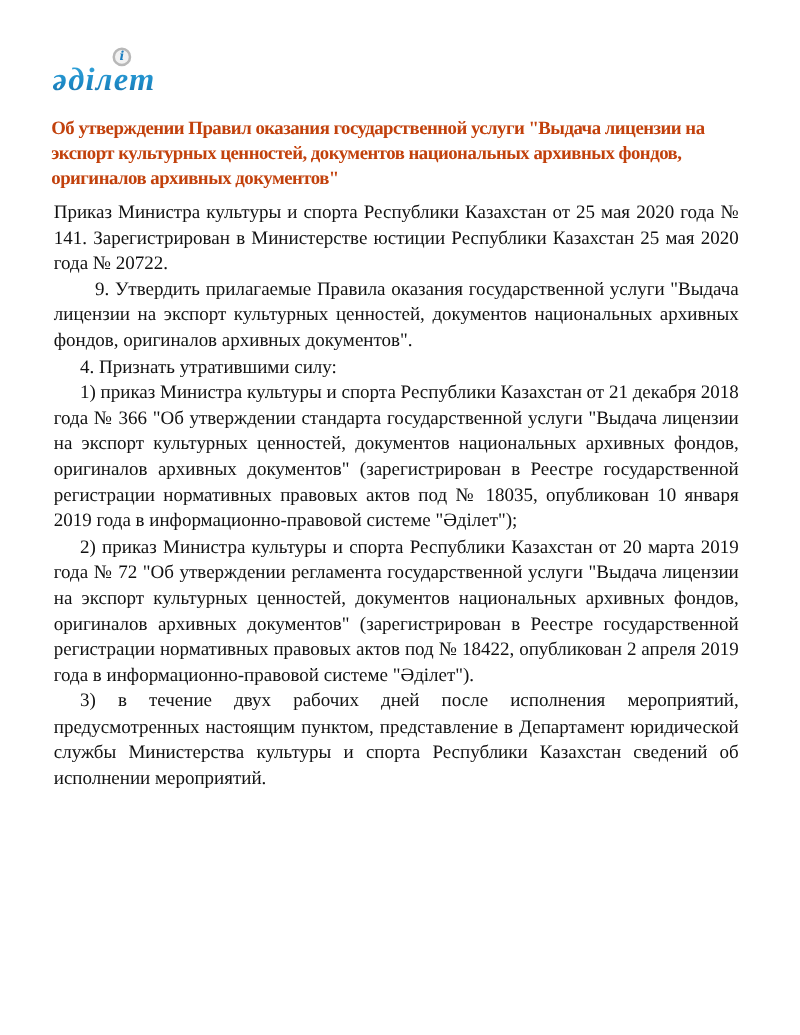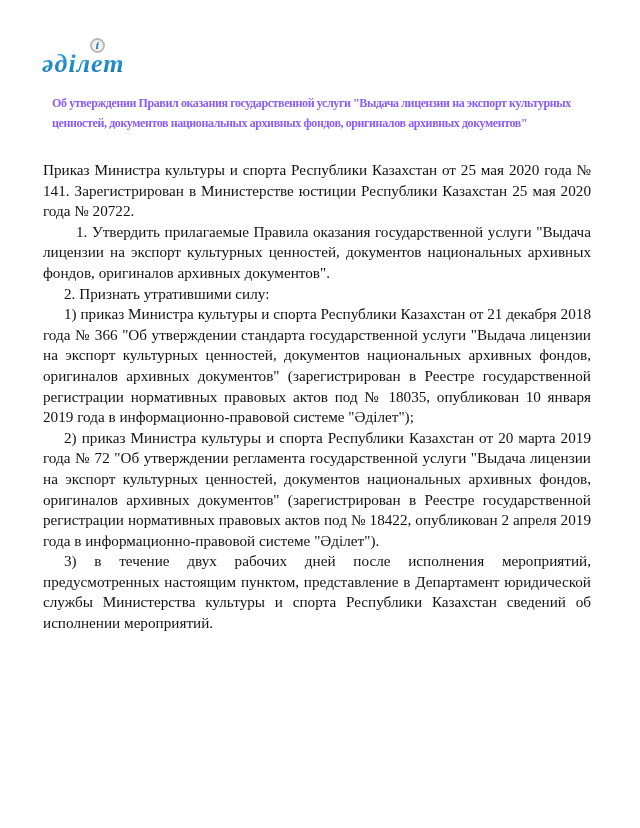--- a/index.html
+++ b/index.html
@@ -49,30 +49,30 @@
       font-family: "DejaVu Serif", serif;
       font-style: italic;
       font-weight: bold;
       font-size: 10px;
       line-height: 11px;
       text-align: center;
       color: #1d7fc0;
     }
     .title {
       position: absolute;
-      left: 52px;
+      left: 41px;
       top: 93px;
       width: 560px;
       font-family: "Liberation Serif", "DejaVu Serif", serif;
       font-weight: bold;
-      font-size: 12px;
+      font-size: 15px;
       line-height: 20px;
       letter-spacing: -0.4px;
       margin: 0;
-      color: #8b5cf6;
+      color: #c2410c;
     }
     .content {
       position: absolute;
       left: 43px;
       top: 160px;
       width: 548px;
       font-size: 15.2px;
       line-height: 20.6px;
     }
     .content p {
@@ -89,18 +89,18 @@
 
 <div class="logo">
   <span class="logo-text">әділет</span>
   <span class="logo-badge">i</span>
 </div>
 
 <h1 class="title">Об утверждении Правил оказания государственной услуги "Выдача лицензии на экспорт культурных ценностей, документов национальных архивных фондов, оригиналов архивных документов"</h1>
 
 <div class="content">
   <p class="ind-head">Приказ Министра культуры и спорта Республики Казахстан от 25 мая 2020 года № 141. Зарегистрирован в Министерстве юстиции Республики Казахстан 25 мая 2020 года № 20722.</p>
-  <p class="ind2">1. Утвердить прилагаемые Правила оказания государственной услуги "Выдача лицензии на экспорт культурных ценностей, документов национальных архивных фондов, оригиналов архивных документов".</p>
-  <p class="ind1">2. Признать утратившими силу:</p>
+  <p class="ind2">9. Утвердить прилагаемые Правила оказания государственной услуги "Выдача лицензии на экспорт культурных ценностей, документов национальных архивных фондов, оригиналов архивных документов".</p>
+  <p class="ind1">4. Признать утратившими силу:</p>
   <p class="ind1">1) приказ Министра культуры и спорта Республики Казахстан от 21 декабря 2018 года № 366 "Об утверждении стандарта государственной услуги "Выдача лицензии на экспорт культурных ценностей, документов национальных архивных фондов, оригиналов архивных документов" (зарегистрирован в Реестре государственной регистрации нормативных правовых актов под № 18035, опубликован 10 января 2019 года в информационно-правовой системе "Әділет");</p>
   <p class="ind1">2) приказ Министра культуры и спорта Республики Казахстан от 20 марта 2019 года № 72 "Об утверждении регламента государственной услуги "Выдача лицензии на экспорт культурных ценностей, документов национальных архивных фондов, оригиналов архивных документов" (зарегистрирован в Реестре государственной регистрации нормативных правовых актов под № 18422, опубликован 2 апреля 2019 года в информационно-правовой системе "Әділет").</p>
   <p class="ind1">3) в течение двух рабочих дней после исполнения мероприятий, предусмотренных настоящим пунктом, представление в Департамент юридической службы Министерства культуры и спорта Республики Казахстан сведений об исполнении мероприятий.</p>
 </div>
 
 </body></html>

